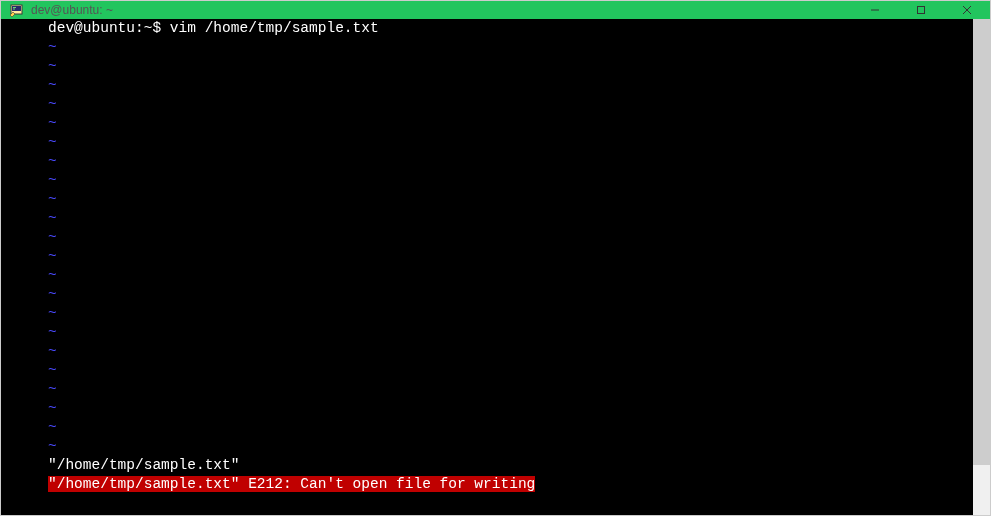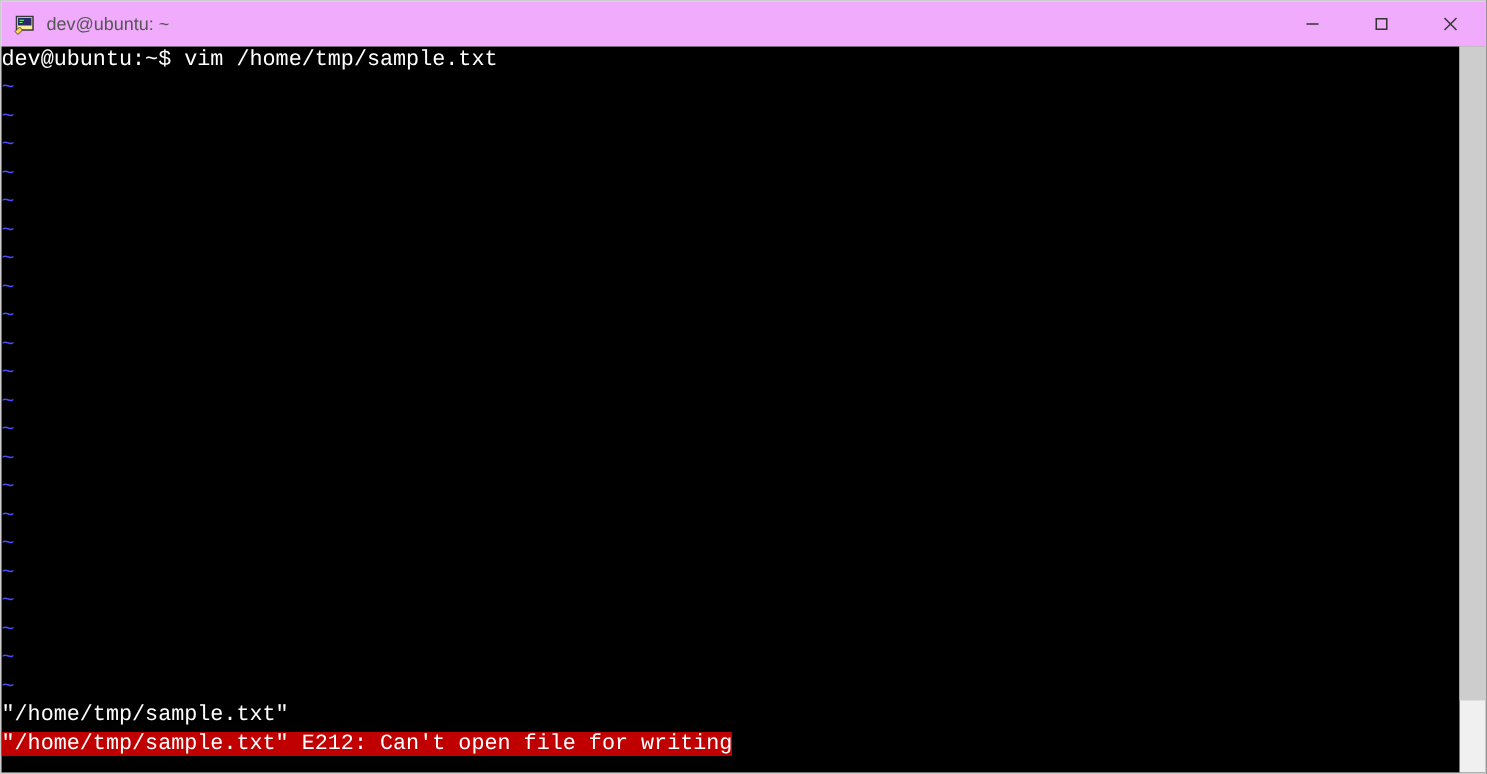--- a/index.html
+++ b/index.html
@@ -15,22 +15,22 @@
       overflow: hidden;
     }
     .window {
       width: 100%;
       height: 100%;
       display: flex;
       flex-direction: column;
       border: 1px solid #ccc;
     }
     .titlebar {
-      height: 30px;
-      background: #f0abfc;
+      height: 18px;
+      background: #22c55e;
       display: flex;
       align-items: center;
       padding-left: 8px;
       position: relative;
     }
     .titlebar-icon {
       width: 16px;
       height: 16px;
       margin-right: 6px;
       display: flex;
@@ -56,20 +56,21 @@
       justify-content: center;
       font-size: 10px;
       color: #555;
       cursor: pointer;
     }
     .terminal-area {
       flex: 1;
       background: #000;
       display: flex;
       position: relative;
+      padding-left: 47px;
     }
     .terminal-content {
       flex: 1;
       font-family: "Consolas", "Courier New", monospace;
       font-size: 14.5px;
       line-height: 19px;
       color: #fff;
       white-space: pre;
       padding: 0;
       overflow: hidden;

